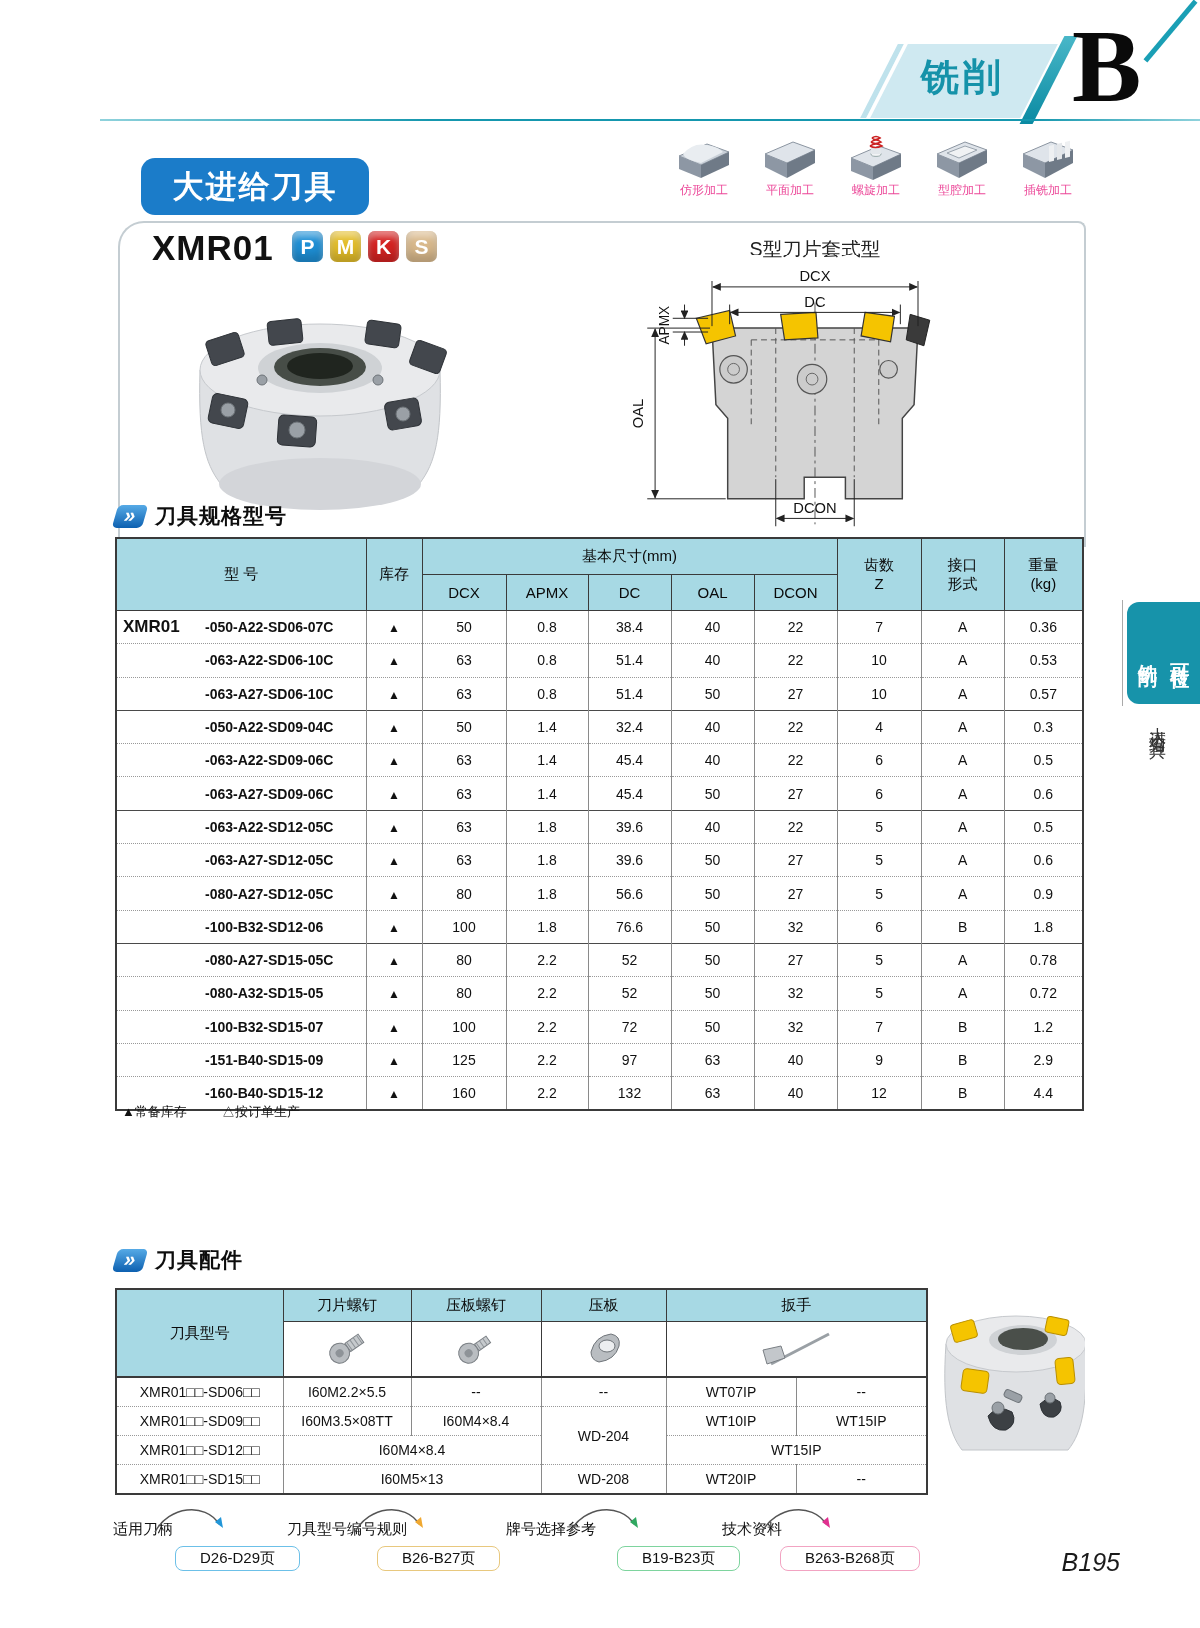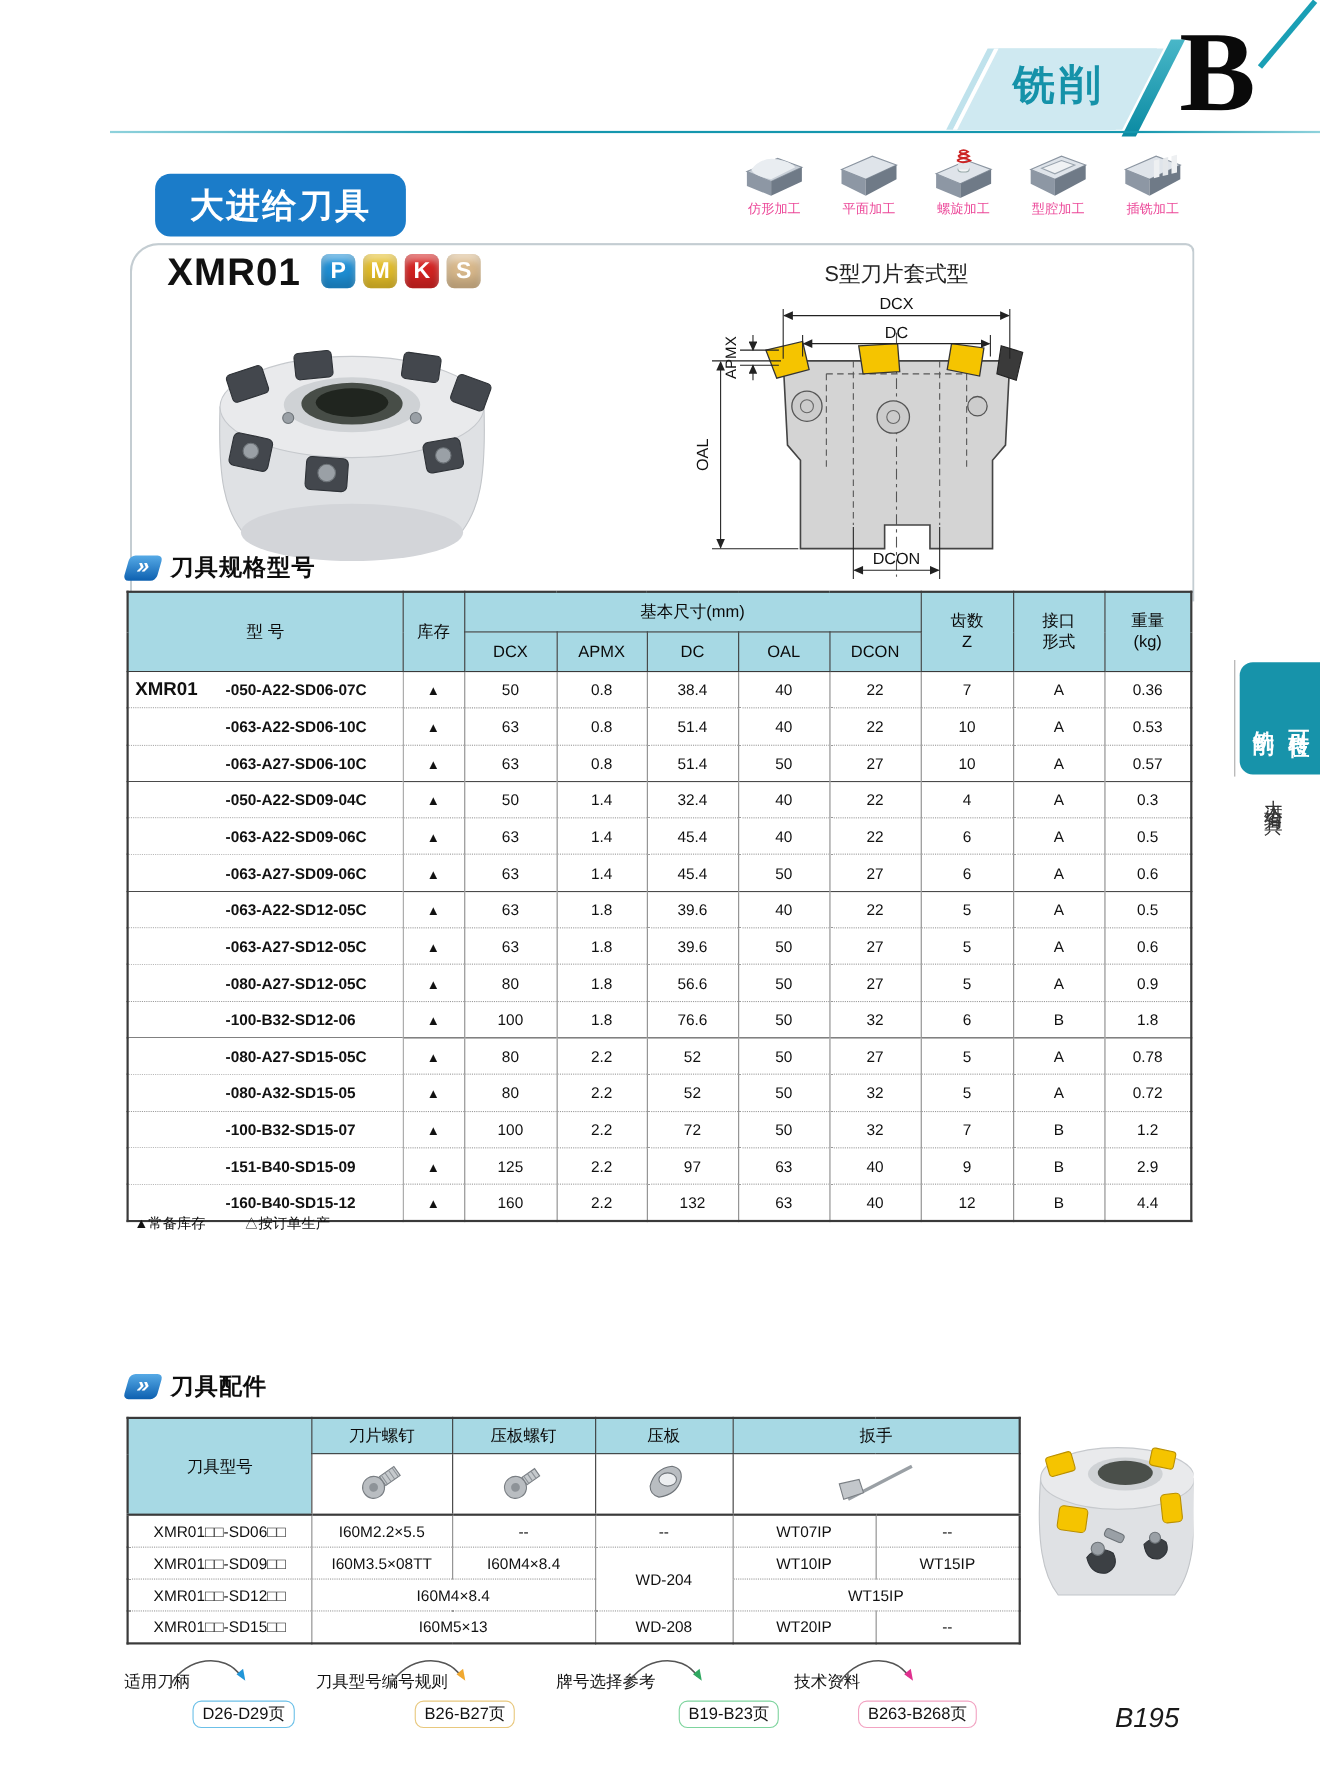--- a/index.html
+++ b/index.html
@@ -78,22 +78,22 @@
   table.acc tbody td{font-size:14px;height:28px;background:#fff;border-left:1px solid #8a8a8a;}
   table.acc tbody td:first-child{border-left:none;}
   table.acc tbody tr + tr td{border-top:1px dotted #999;}
   table.acc tbody tr:first-child td{border-top:2px solid #3a3a3a;}
   .acc-photo{position:absolute;left:928px;top:1292px;}
 
   
   .link-group{position:absolute;top:1514px;height:60px;}
   .link-label{position:absolute;left:0;top:6px;font-size:15px;color:#111;white-space:nowrap;}
   .link-arrow{position:absolute;top:-16px;}
-  .link-box{position:absolute;top:32px;font-size:15px;padding:2px 8px;border-radius:8px;background:#fff;white-space:nowrap;}
-  .page-num{position:absolute;left:972px;top:1548px;width:100px;text-align:right;
+  .link-box{position:absolute;top:32px;font-size:15px;padding:2px 24px;border-radius:8px;background:#fff;white-space:nowrap;}
+  .page-num{position:absolute;left:1020px;top:1548px;width:100px;text-align:right;
             font-style:italic;font-size:25px;color:#1a1a1a;}
 
   
   .side-line{position:absolute;left:1122px;top:600px;width:1px;height:106px;background:#aaa;}
   .side-tab{position:absolute;left:1127px;top:602px;width:73px;height:102px;background:#1793aa;
             border-radius:12px 0 0 12px;display:flex;justify-content:center;align-items:center;}
   .side-tab-text{writing-mode:vertical-rl;color:#fff;font-size:19px;font-weight:bold;letter-spacing:3px;line-height:1.7;}
   .side-sub{position:absolute;left:1146px;top:714px;writing-mode:vertical-rl;font-size:17px;color:#333;letter-spacing:4px;}
 </style>
 </head>

